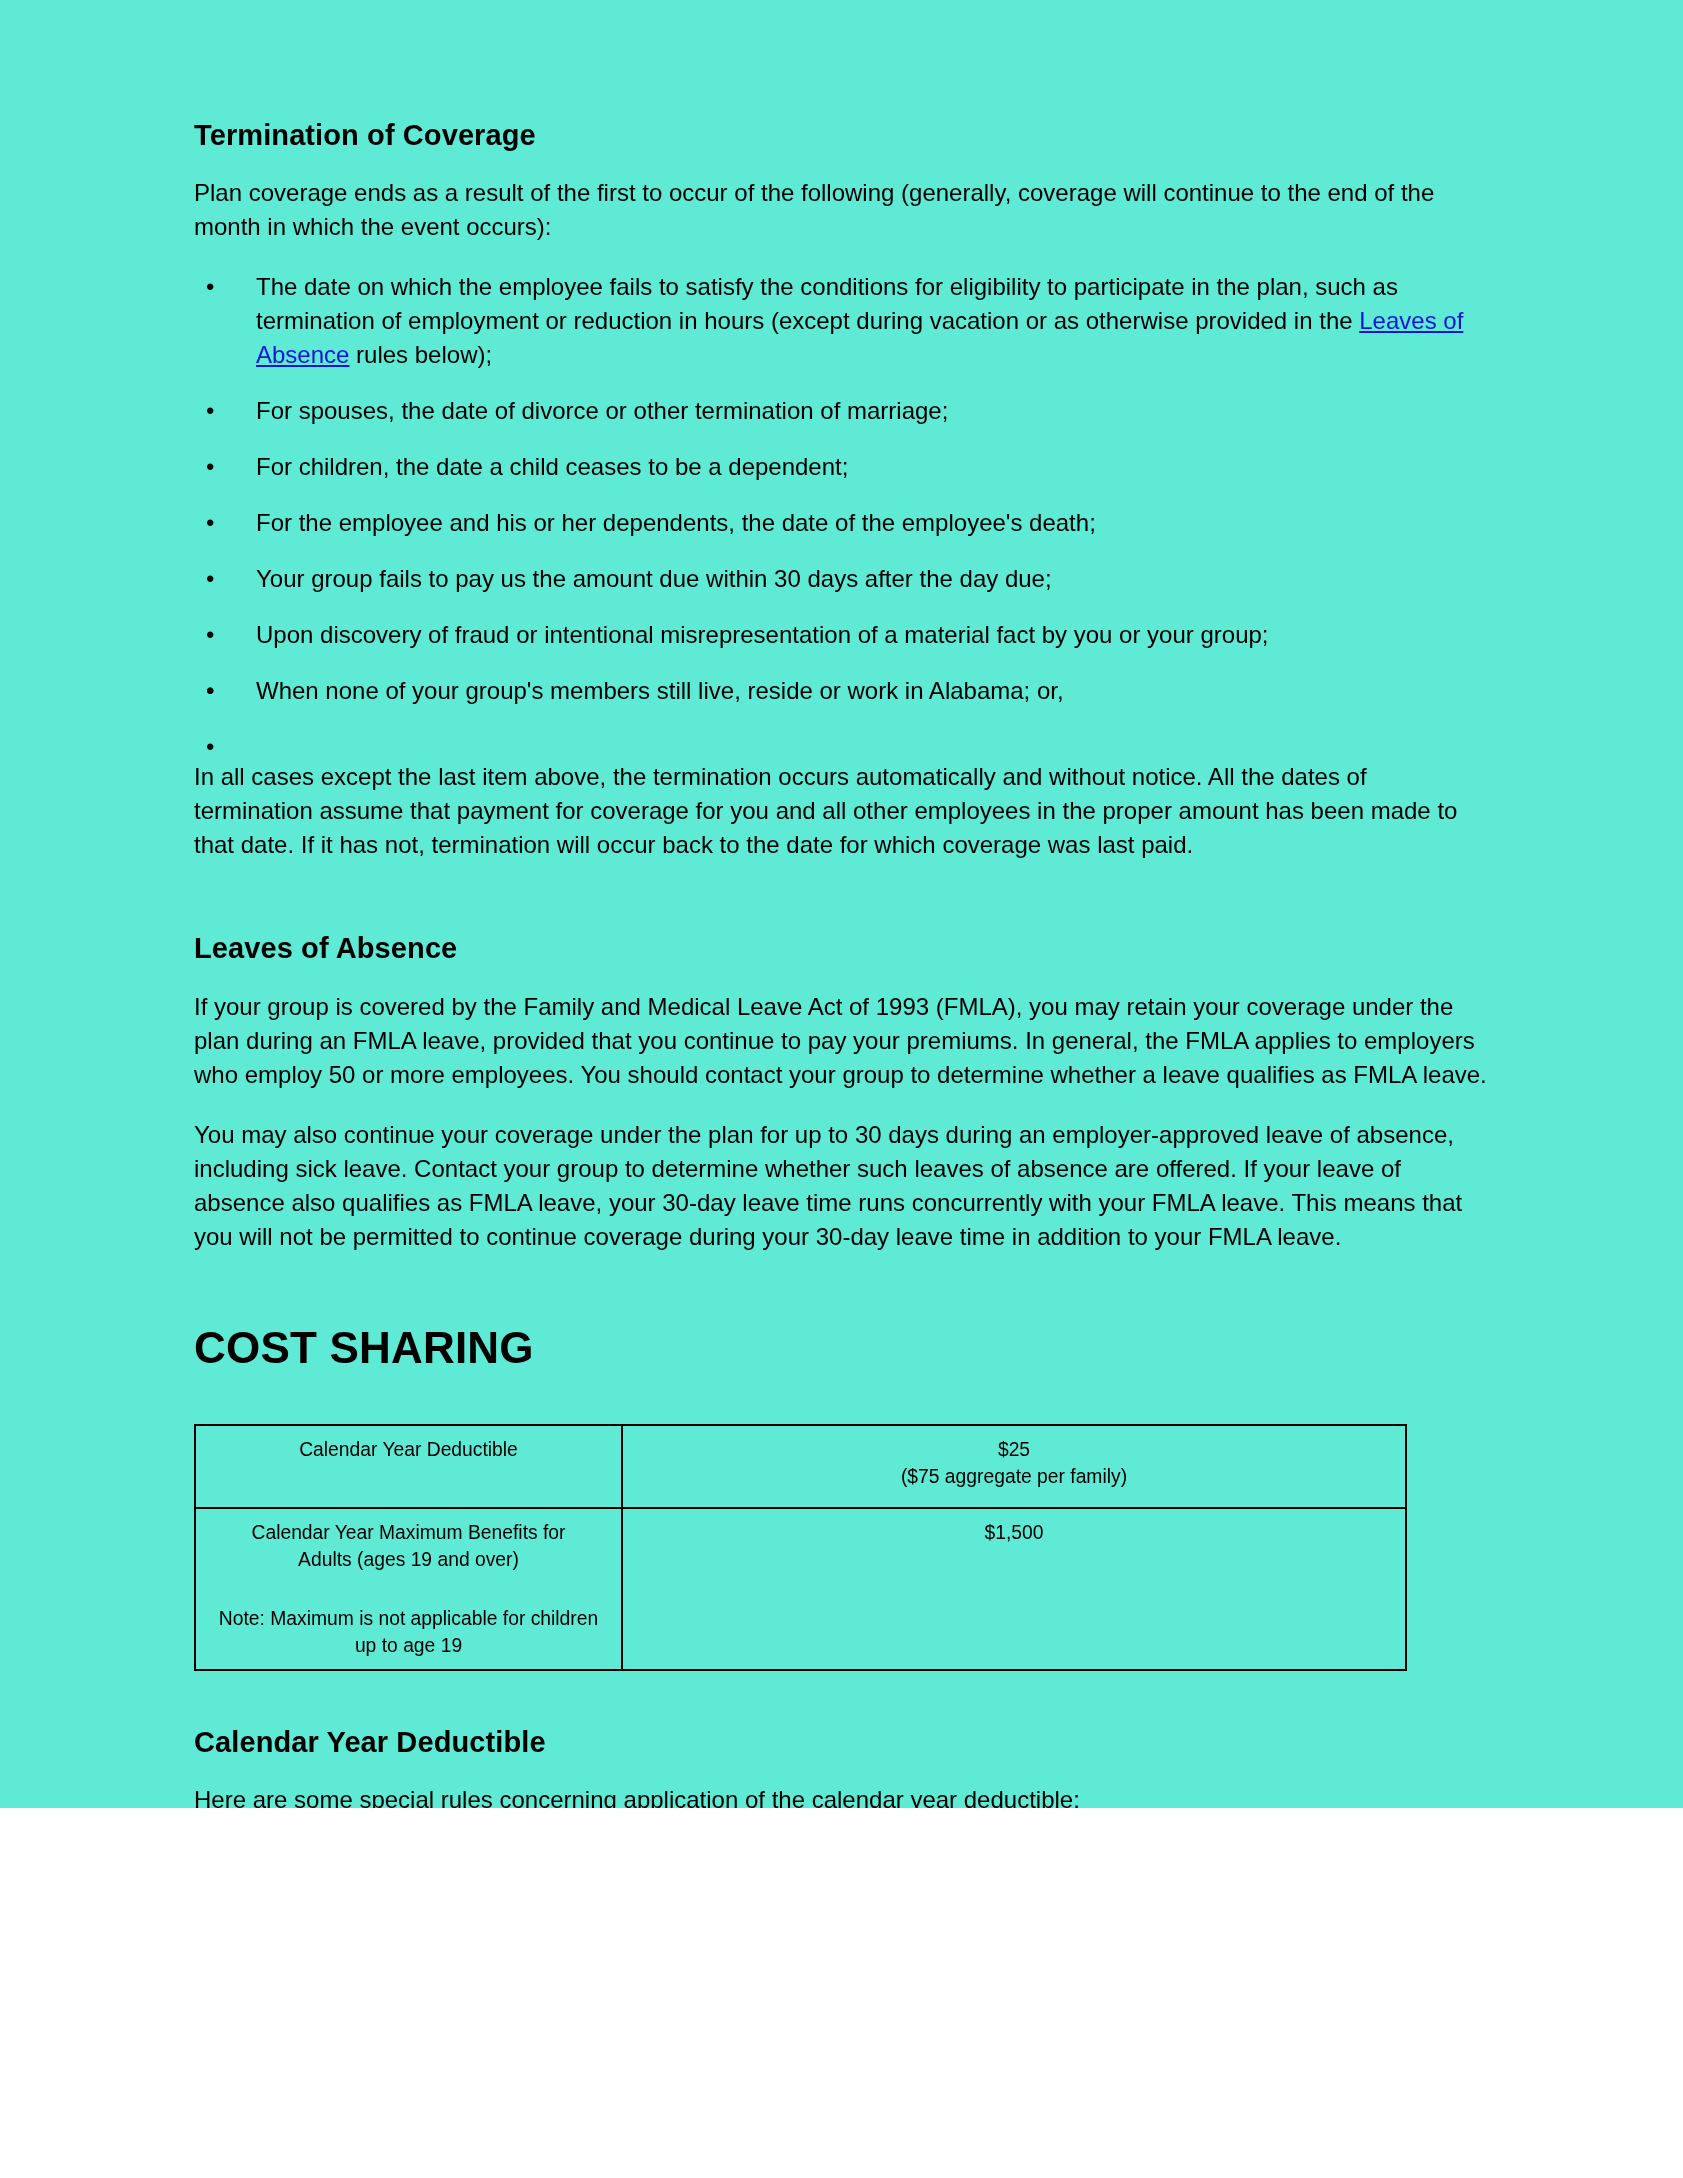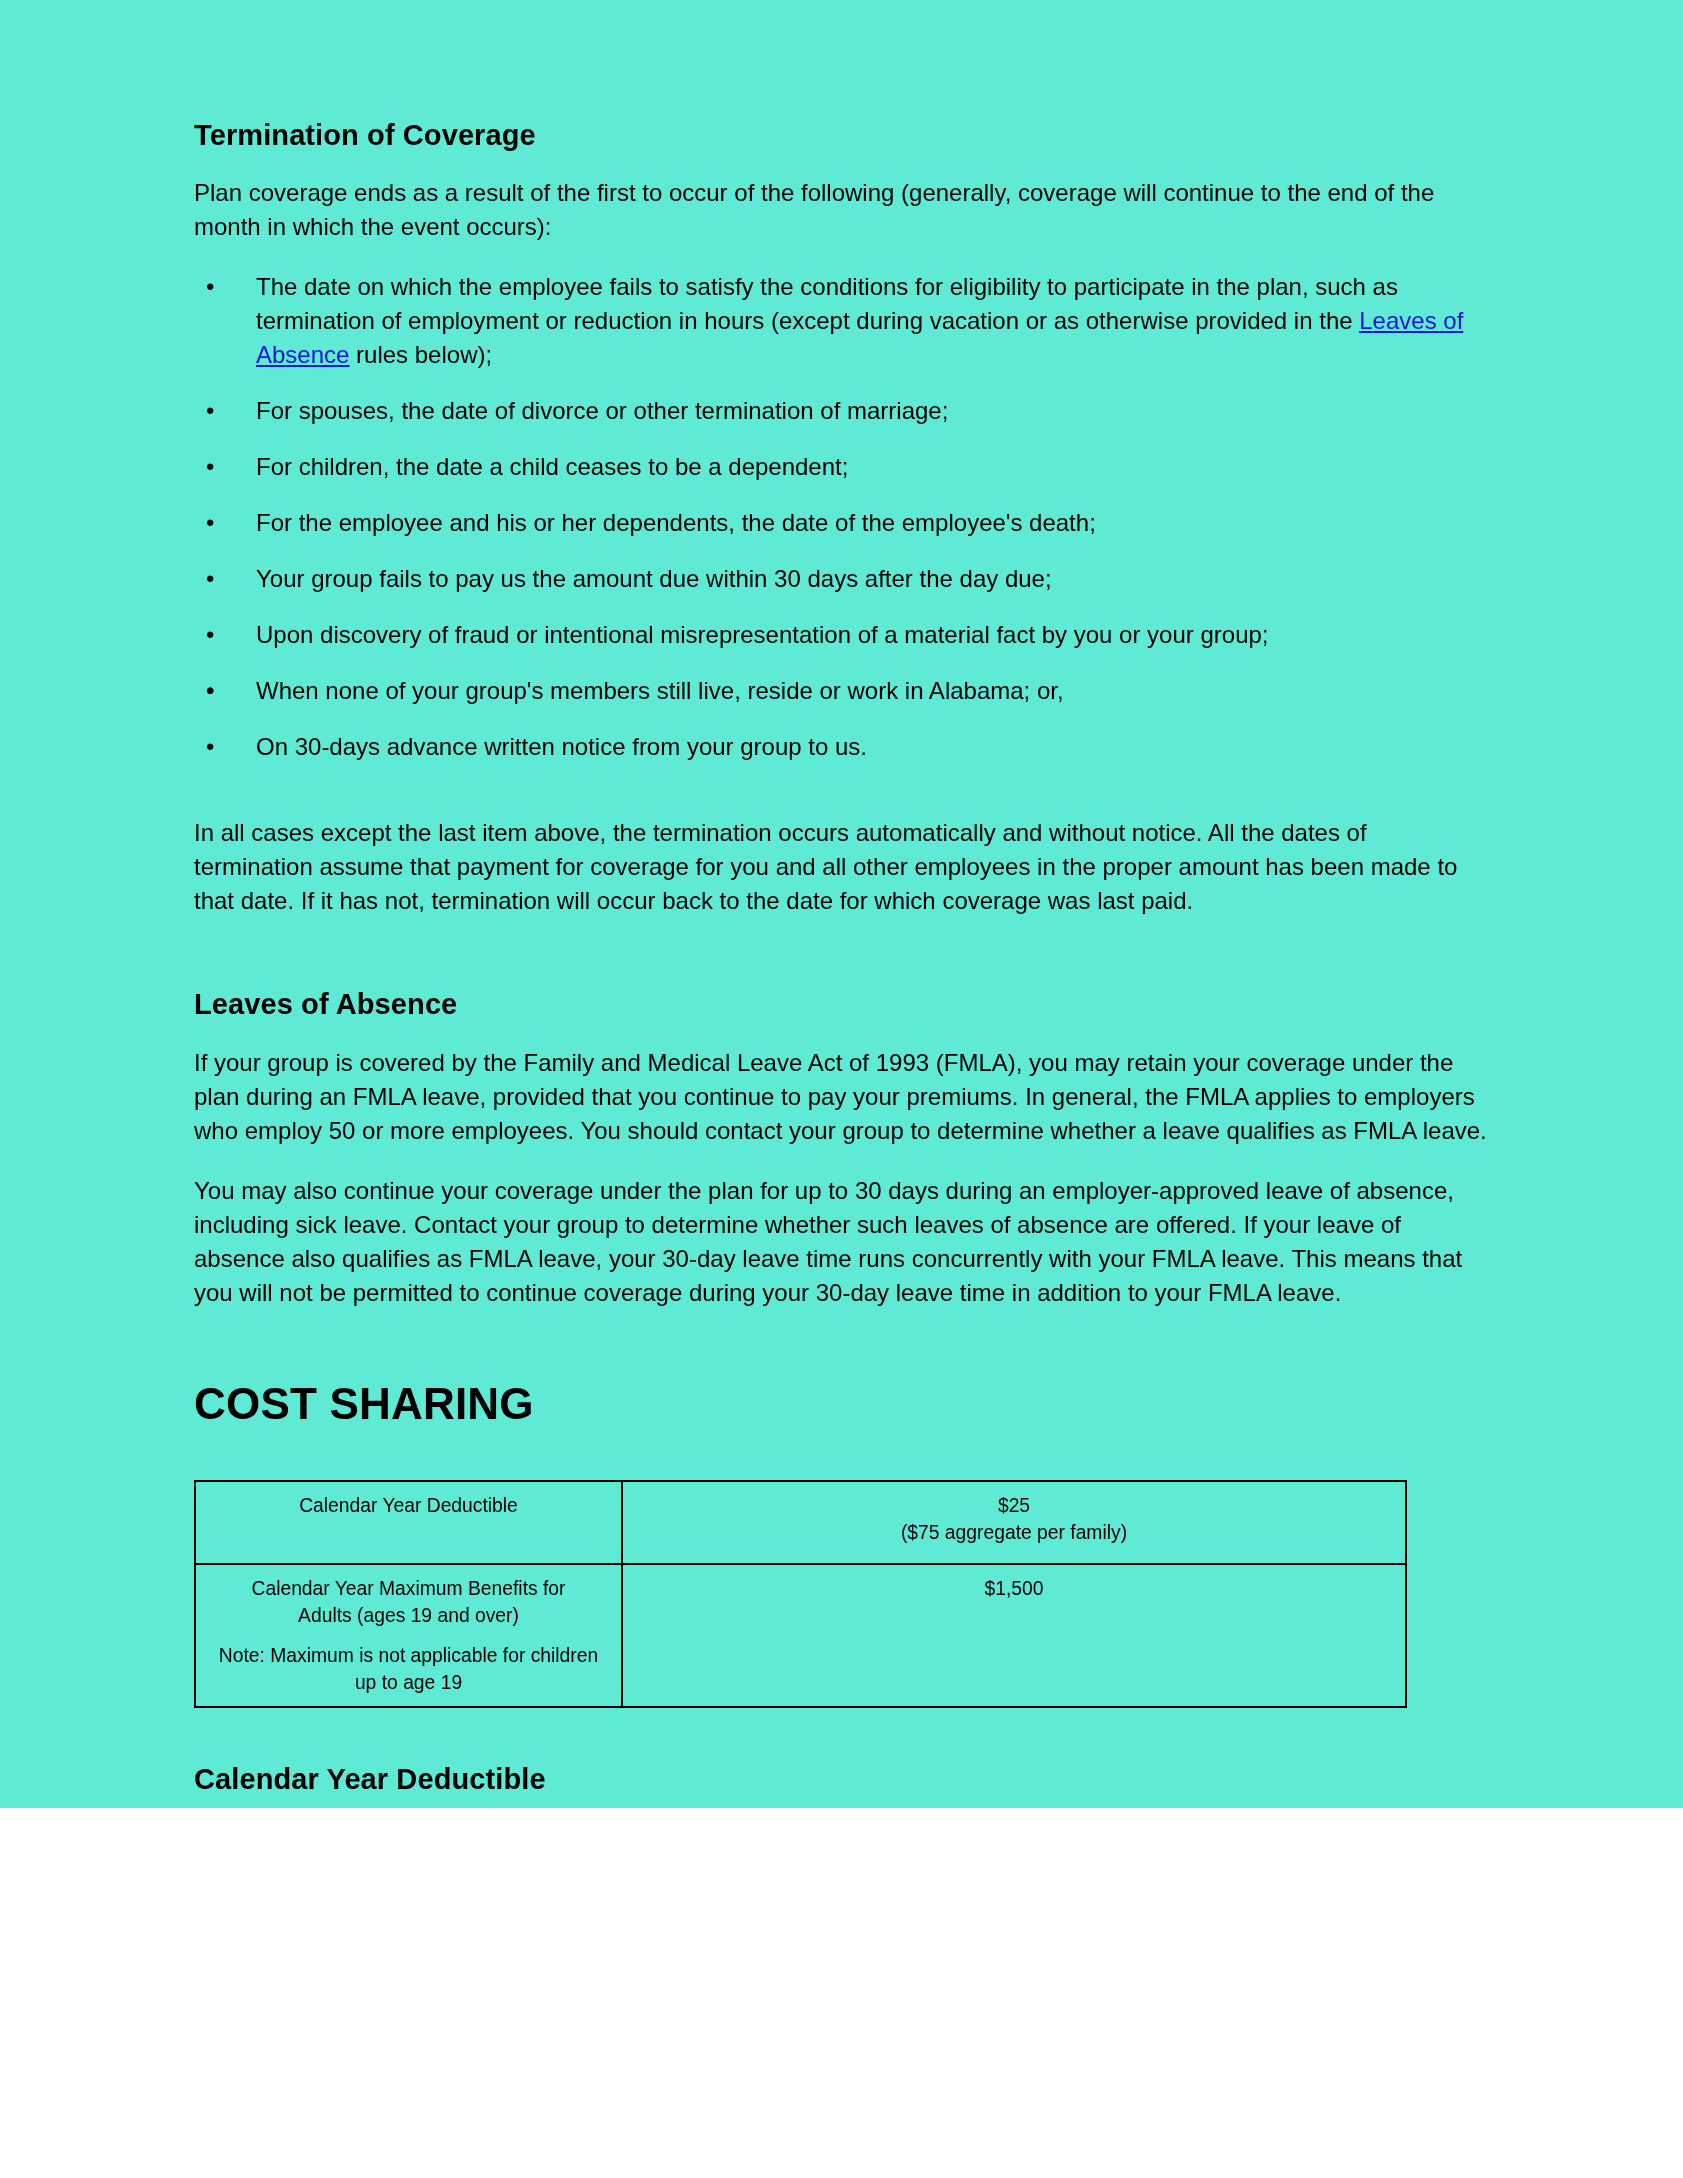--- a/index.html
+++ b/index.html
@@ -91,21 +91,21 @@
     line-height: 27px;
   }
   table.cost-table td.label-cell {
     width: 401px;
     text-align: center;
   }
   table.cost-table td.value-cell {
     text-align: center;
   }
   .cell-line { display: block; }
-  .cell-note { display: block; margin-top: 13px; }
+  .cell-note { display: block; margin-top: 32px; }
   .row1 td { height: 61px; }
   .row2 td { height: 119px; }
 
   .page-number {
     position: absolute;
     left: 176px;
     top: 2002px;
     font-size: 25px;
     line-height: 30px;
   }
@@ -139,21 +139,21 @@
       <li>
         <span class="dot">•</span><span>Upon discovery of fraud or intentional misrepresentation of a material fact by you or your group;</span>
       </li>
       <li>
         <span class="dot">•</span>
       </li>
       <li>
         <span class="dot">•</span><span>When none of your group's members still live, reside or work in Alabama; or,</span>
       </li>
       <li>
-        <span class="dot">•</span><span>On 30-days advance written notice from your group to us.</span>
+        <span class="dot">•</span>
       </li>
     </ul>
 
     <div class="gap-md"></div>
 
     <p class="body-text">In all cases except the last item above, the termination occurs automatically and without notice.   All the dates of termination assume that payment for coverage for you and all other employees in the proper amount has been made to that date.   If it has not, termination will occur back to the date for which coverage was last paid.</p>
 
     <div class="gap-lg"></div>
 
     <h2 class="section-heading">Leaves of Absence</h2>

